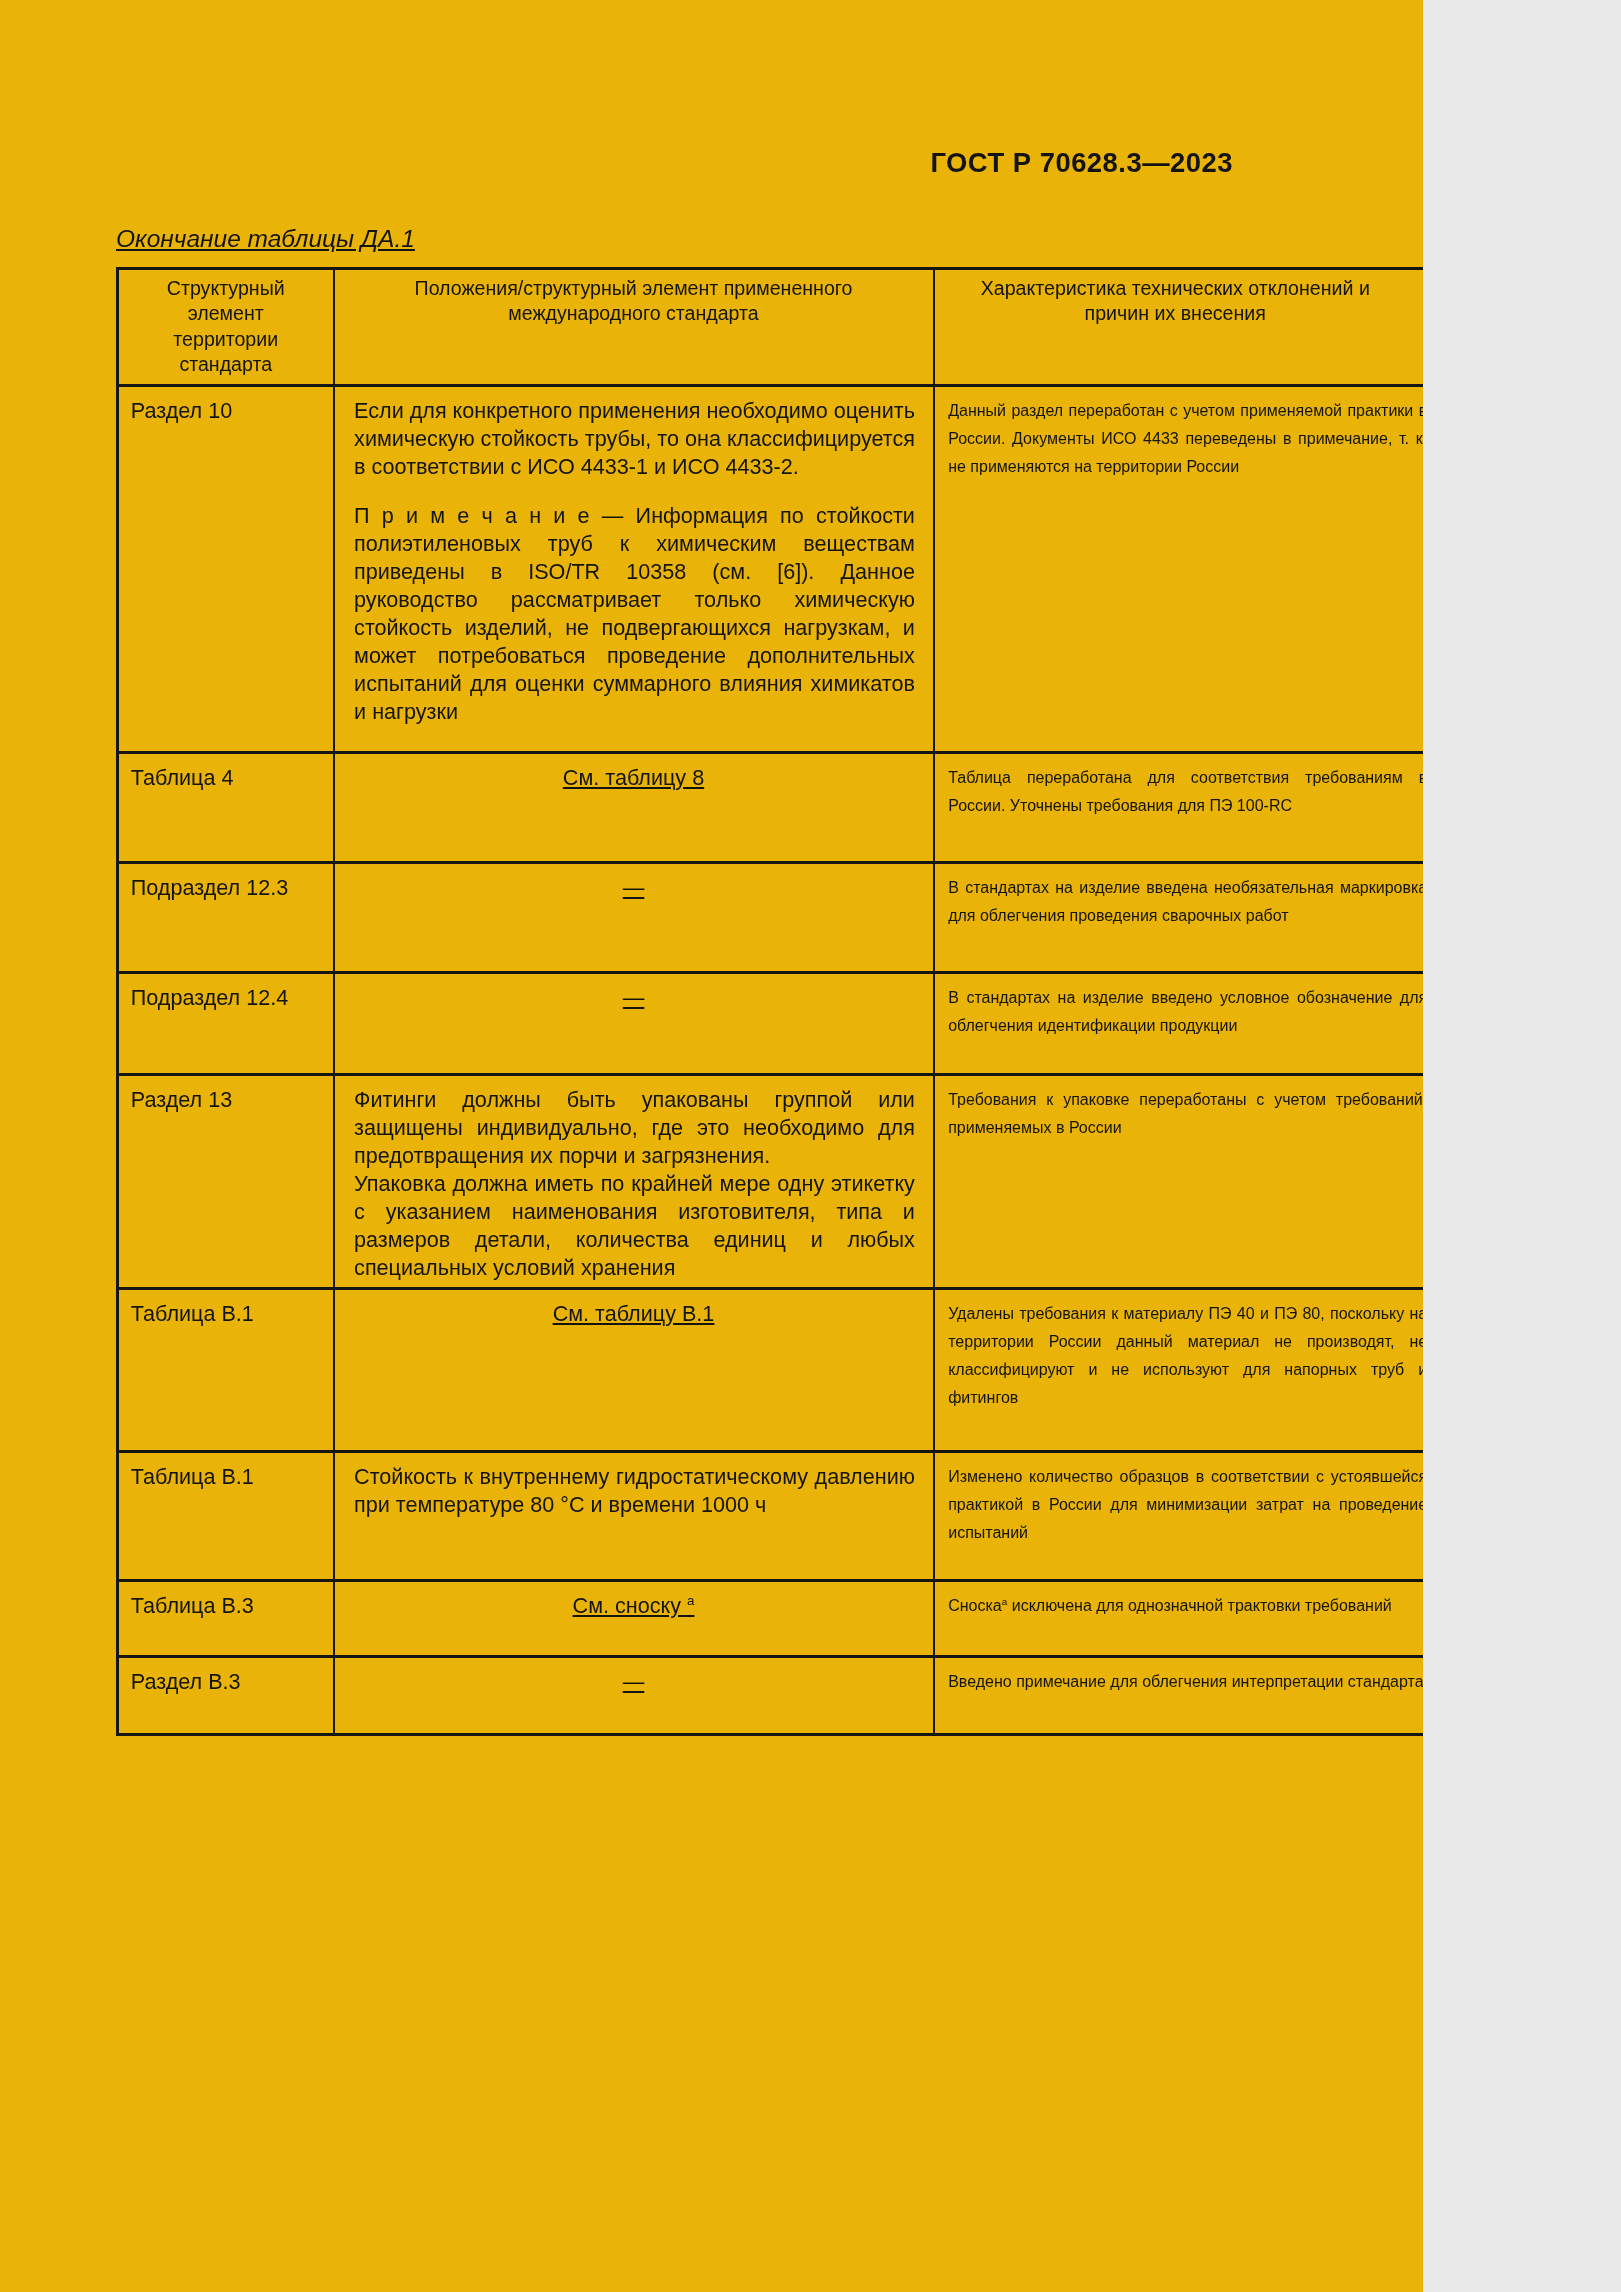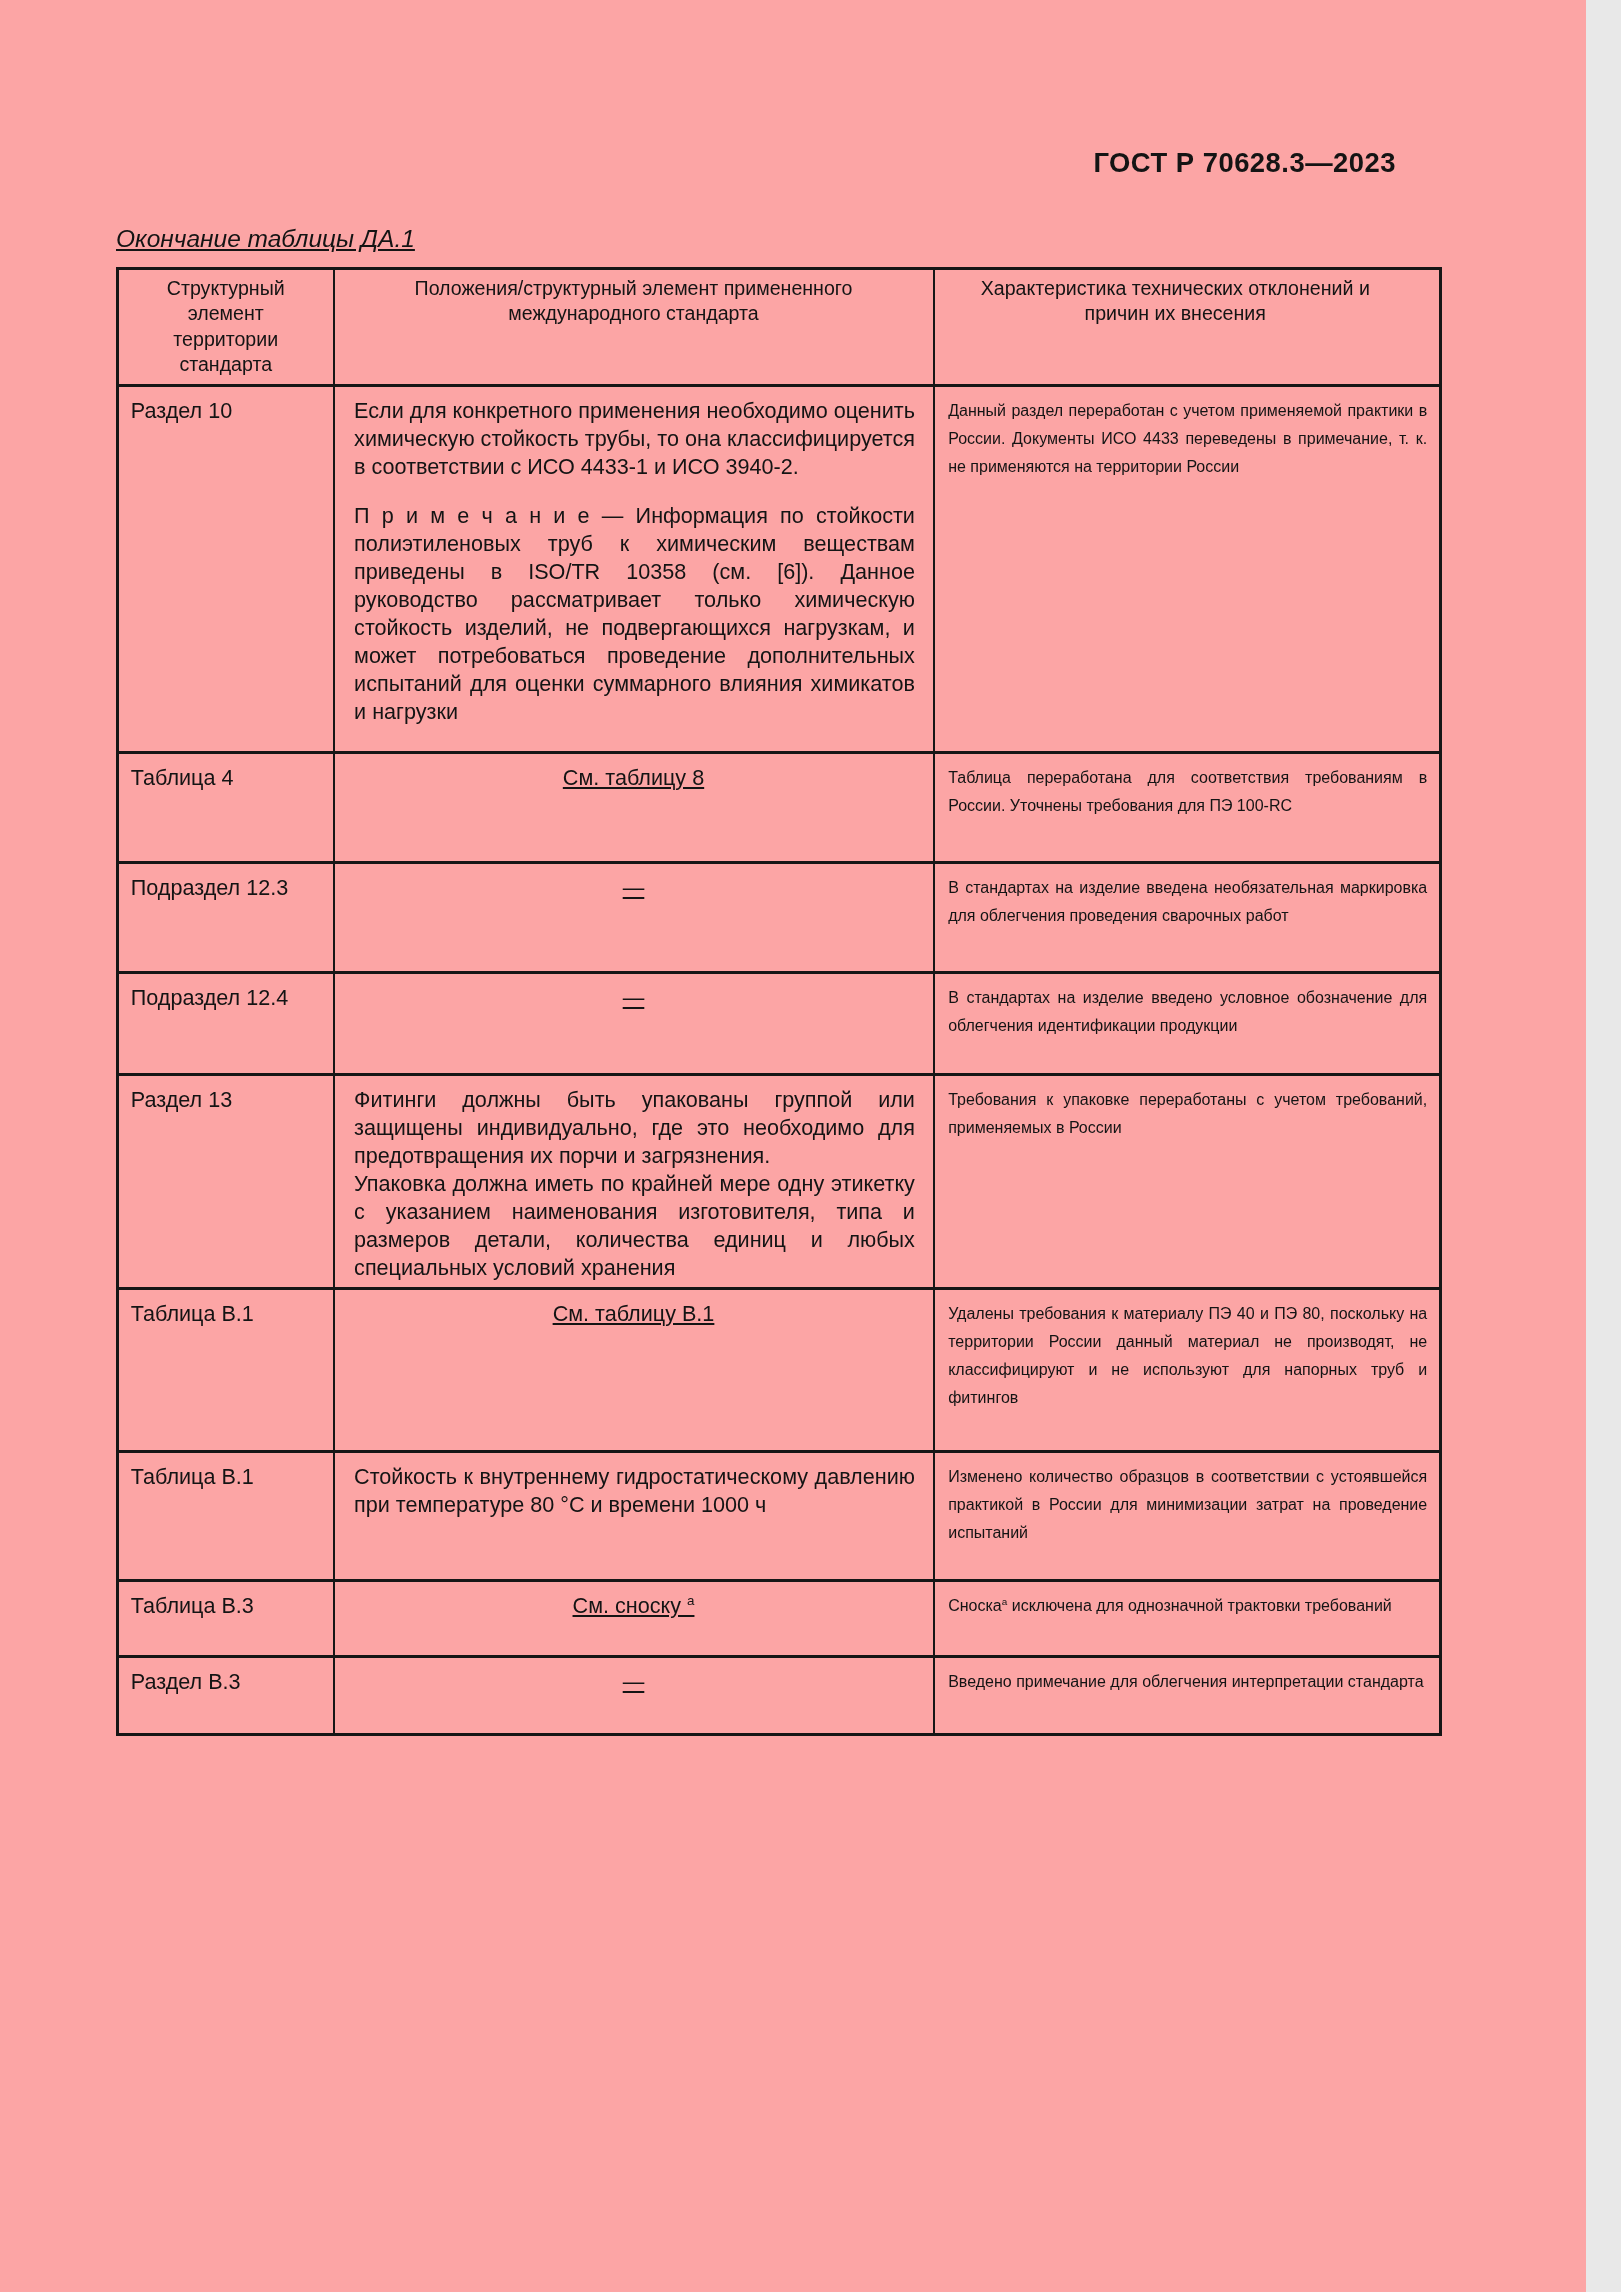--- a/index.html
+++ b/index.html
@@ -1,19 +1,19 @@
 <!DOCTYPE html>
 <html lang="ru"><head>
 <meta charset="utf-8">
 <style>
   html,body { margin:0; padding:0; background:#e8e8e8; }
   .page {
     position:relative;
-    width:1586px; height:2293px;
-    background:#fca5a5;
+    width:1423px; height:2293px;
+    background:#eab308;
     font-family:"Liberation Sans", sans-serif;
     color:#141414;
     overflow:hidden;
   }
   .doc-code {
     position:absolute; top:147px; left:116px; right:190px;
     text-align:right;
     font-size:27.4px; font-weight:bold; letter-spacing:0.5px;
     white-space:nowrap;
   }
@@ -71,21 +71,21 @@
       <tbody>
         <tr style="height:116px">
           <th class="h h1">Структурный элемент территории стандарта</th>
           <th class="h h2">Положения/структурный элемент примененного международного стандарта</th>
           <th class="h h3">Характеристика технических отклонений и причин их внесения</th>
         </tr>
 
         <tr style="height:367px">
           <td class="c1">Раздел 10</td>
           <td class="c2">
-            <p>Если для конкретного применения необходимо оценить химическую стойкость трубы, то она классифицируется в соответствии с ИСО 4433-1 и ИСО 3940-2.</p>
+            <p>Если для конкретного применения необходимо оценить химическую стойкость трубы, то она классифицируется в соответствии с ИСО 4433-1 и ИСО 4433-2.</p>
             <p class="note">П р и м е ч а н и е — Информация по стойкости полиэтиленовых труб к химическим веществам приведены в ISO/TR 10358 (см. [6]). Данное руководство рассматривает только химическую стойкость изделий, не подвергающихся нагрузкам, и может потребоваться проведение дополнительных испытаний для оценки суммарного влияния химикатов и нагрузки</p>
           </td>
           <td class="c3">Данный раздел переработан с учетом применяемой практики в России. Документы ИСО 4433 переведены в примечание, т. к. не применяются на территории России</td>
         </tr>
 
         <tr style="height:110px">
           <td class="c1">Таблица 4</td>
           <td class="c2 center">См. таблицу 8</td>
           <td class="c3">Таблица переработана для соответствия требованиям в России. Уточнены требования для ПЭ 100-RC</td>
         </tr>

